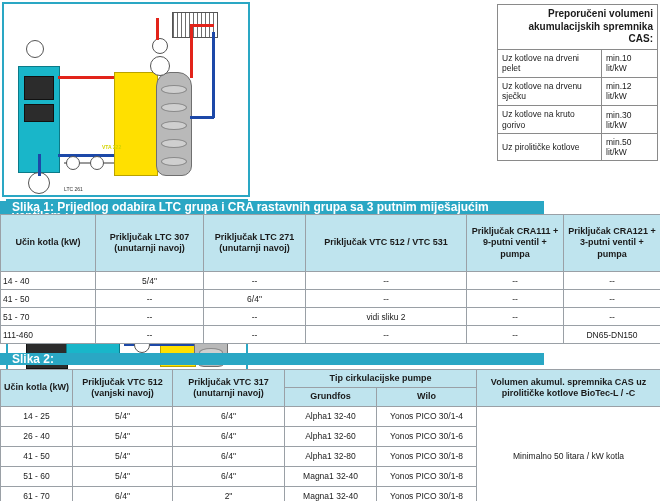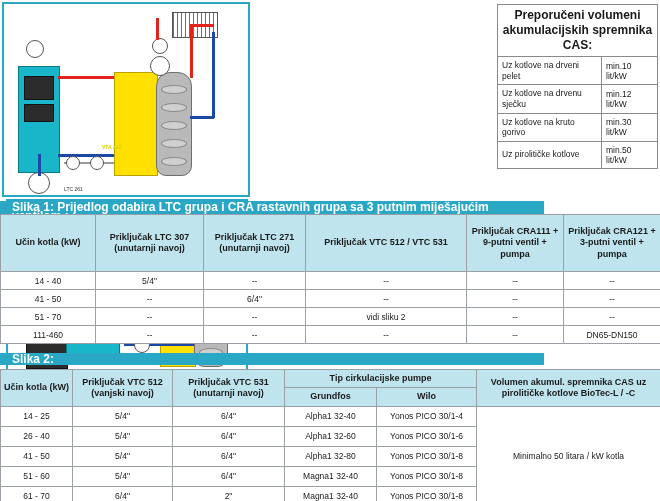--- a/index.html
+++ b/index.html
@@ -47,42 +47,42 @@
     background:repeating-linear-gradient(90deg,#6d6d6d 0 1px,transparent 1px 4px);}
   .smalltxt{position:absolute;font-size:5px;color:#333;}
   .vtclabel{position:absolute;font-size:5px;color:#d4d400;font-weight:bold;}
 
   
   .cas{
     position:absolute;left:497px;top:2px;width:161px;
     border:1px solid #8a8a8a;border-collapse:collapse;background:#ffffff;
   }
   .cas td{border:1px solid #8a8a8a;padding:3px 4px;font-size:8.5px;vertical-align:middle;}
-  .cas .hdr{background:#ffffff;font-weight:bold;text-align:center;font-size:12px;line-height:1.25;}
+  .cas .hdr{background:#ffffff;font-weight:bold;text-align:right;font-size:10px;line-height:1.25;}
   .cas .lbl{width:95px;line-height:1.25;}
   .cas .val{text-align:left;}
 
   
   .caption{
     background:#2aa7c4;color:#ffffff;font-weight:bold;font-size:12px;
     padding:2px 12px;box-sizing:border-box;width:544px;
   }
   #cap1{position:absolute;left:0;top:199px;height:13px;line-height:9px;}
   #cap2{position:absolute;left:0;top:351px;height:12px;line-height:9px;}
 
   
   table.grid{border-collapse:collapse;background:#ffffff;}
   table.grid td,table.grid th{border:1px solid #9aa0a6;}
   #t1{position:absolute;left:0;top:212px;width:660px;table-layout:fixed;}
   #t1 th{
     background:#bfe4ee;font-weight:bold;font-size:9px;text-align:center;
     padding:4px 2px;line-height:1.25;height:48px;
   }
   #t1 td{font-size:8.5px;text-align:center;padding:2px 2px;height:13px;}
-  #t1 td.first{text-align:center;}
+  #t1 td.first{text-align:left;}
 
   
   #t2{position:absolute;left:0;top:367px;width:660px;table-layout:fixed;}
   #t2 th{
     background:#bfe4ee;font-weight:bold;font-size:9px;text-align:center;
     padding:3px 2px;line-height:1.25;
   }
   #t2 td{font-size:8.5px;text-align:center;padding:2px 2px;height:15px;}
   #t2 .vol{background:#ffffff;font-size:8.5px;}
 </style>
@@ -242,21 +242,21 @@
         <col style="width:100px">
         <col style="width:112px">
       <col style="width:92px">
         <col style="width:100px">
         <col style="width:184px">
     </colgroup>
     <tbody>
         <tr>
       <th rowspan="2">Učin kotla (kW)</th>
       <th rowspan="2">Priključak VTC 512 (vanjski navoj)</th>
-      <th rowspan="2">Priključak VTC 531 (unutarnji navoj)</th>
+      <th rowspan="2">Priključak VTC 317 (unutarnji navoj)</th>
       <th colspan="2">Tip cirkulacijske pumpe</th>
       <th rowspan="2">Volumen akumul. spremnika CAS uz pirolitičke kotlove BioTec-L / -C</th>
     </tr>
     <tr>
       <th>Grundfos</th>
       <th>Wilo</th>
     </tr>
     <tr>
       <td>14 - 25</td>
       <td>5/4"</td>

